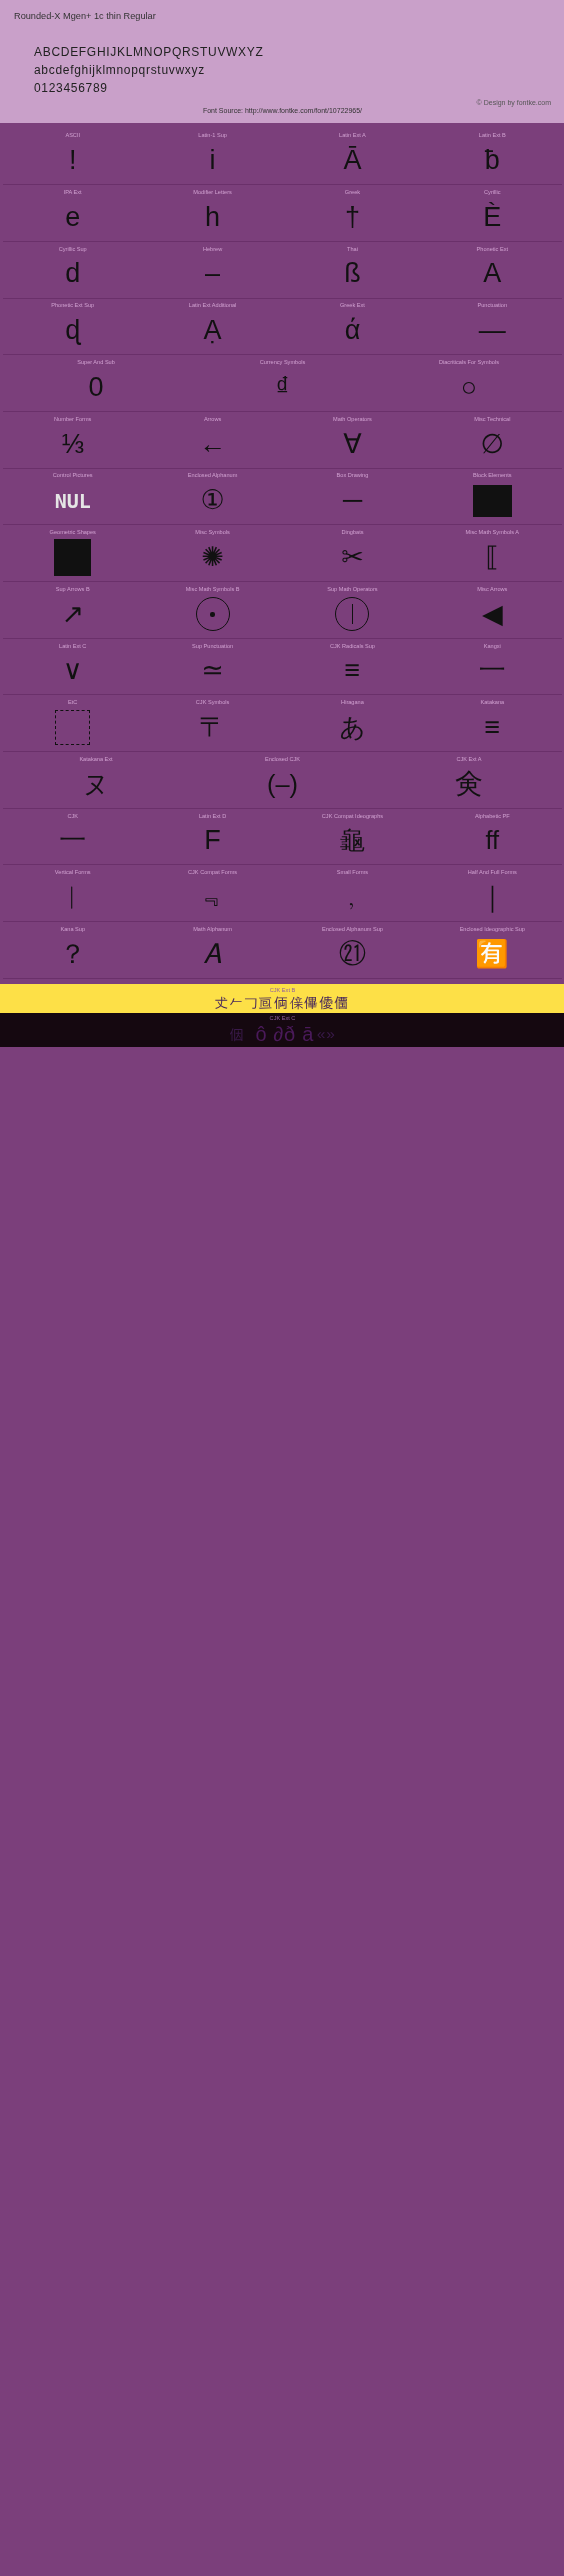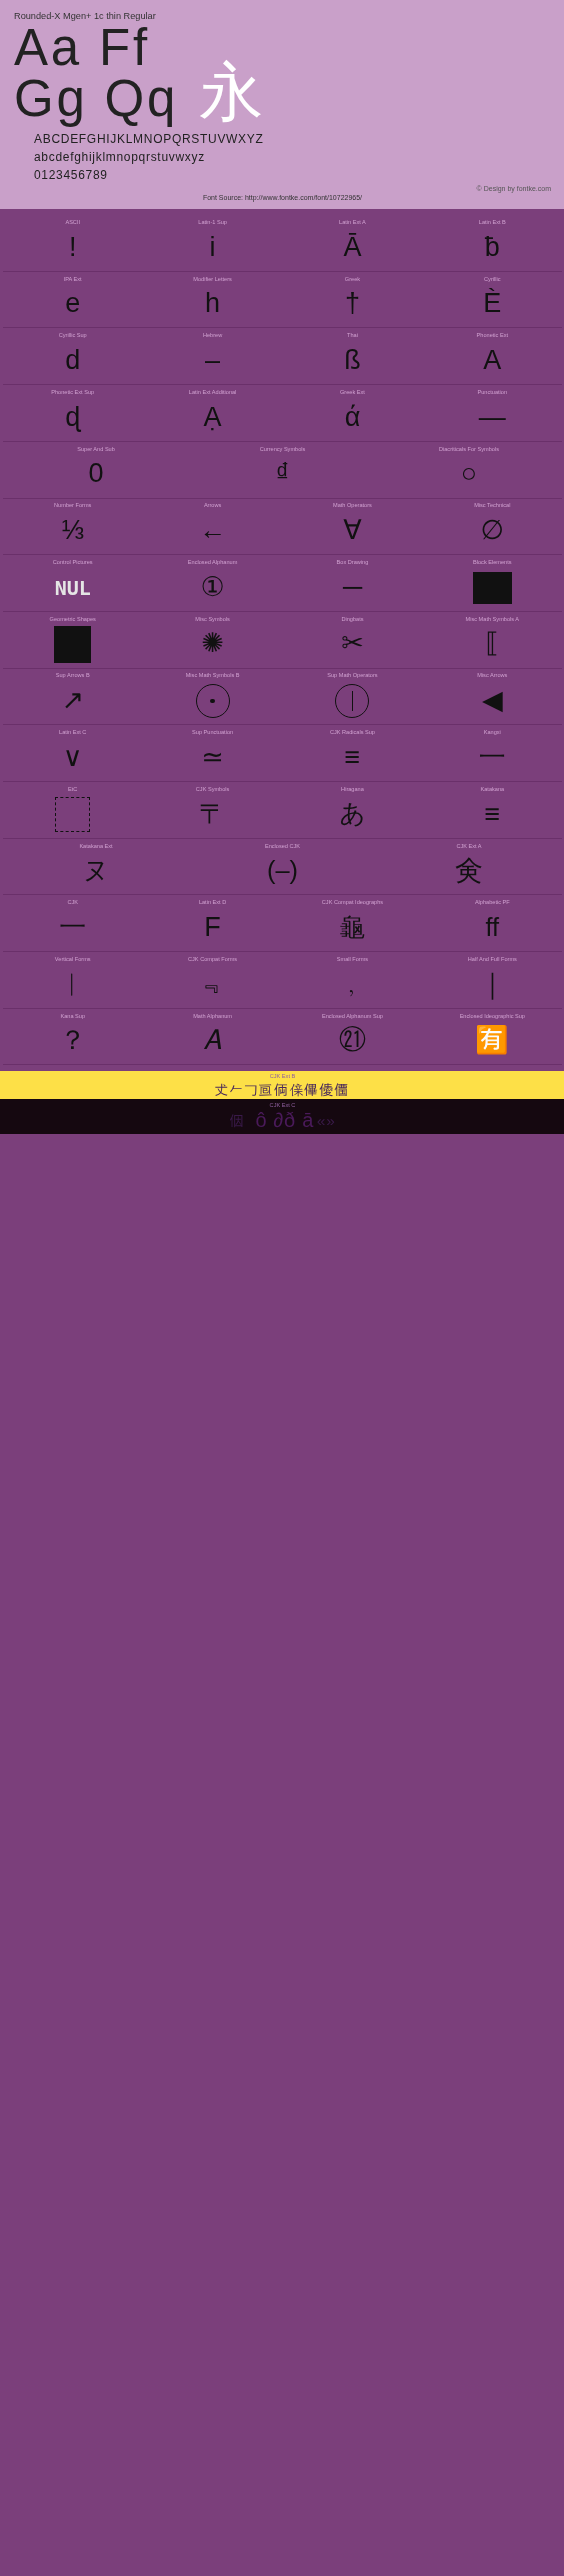--- a/index.html
+++ b/index.html
@@ -12,21 +12,21 @@
     
     .header-section {
       background: #c9a0c9;
       padding: 11.3px 14px 8.5px 14px;
       width: 100%;
     }
 
     .font-title {
       font-size: 9.2px;
       color: #333;
-      margin-bottom: 1px;
+      margin-bottom: 22px;
       font-family: Arial, sans-serif;
     }
 
     .big-letters {
       font-size: 51px;
       font-weight: 100;
       color: #222;
       line-height: 1.0;
       letter-spacing: 2.8px;
       font-family: 'Segoe UI', Arial, sans-serif;
@@ -161,27 +161,20 @@
       width: 100%;
       height: 0.7px;
       background: #6a306a;
     }
   </style>
 </head>
 <body>
 
 <div class="header-section">
   <div class="font-title">Rounded-X Mgen+ 1c thin Regular</div>
-  <div class="big-letters-row">
-    <div>
-      <div class="big-letters">Aa Ff</div>
-      <div class="big-letters">Gg Qq</div>
-    </div>
-    <div class="chinese-char">永</div>
-  </div>
   <div class="alphabet-section">
     <div class="alphabet-line">ABCDEFGHIJKLMNOPQRSTUVWXYZ</div>
     <div class="alphabet-line">abcdefghijklmnopqrstuvwxyz</div>
     <div class="alphabet-line">0123456789</div>
     <div class="copyright-line">© Design by fontke.com</div>
     <div class="font-source-line">Font Source: http://www.fontke.com/font/10722965/</div>
   </div>
 </div>
 
 <div class="grid-section" id="grid-container">

